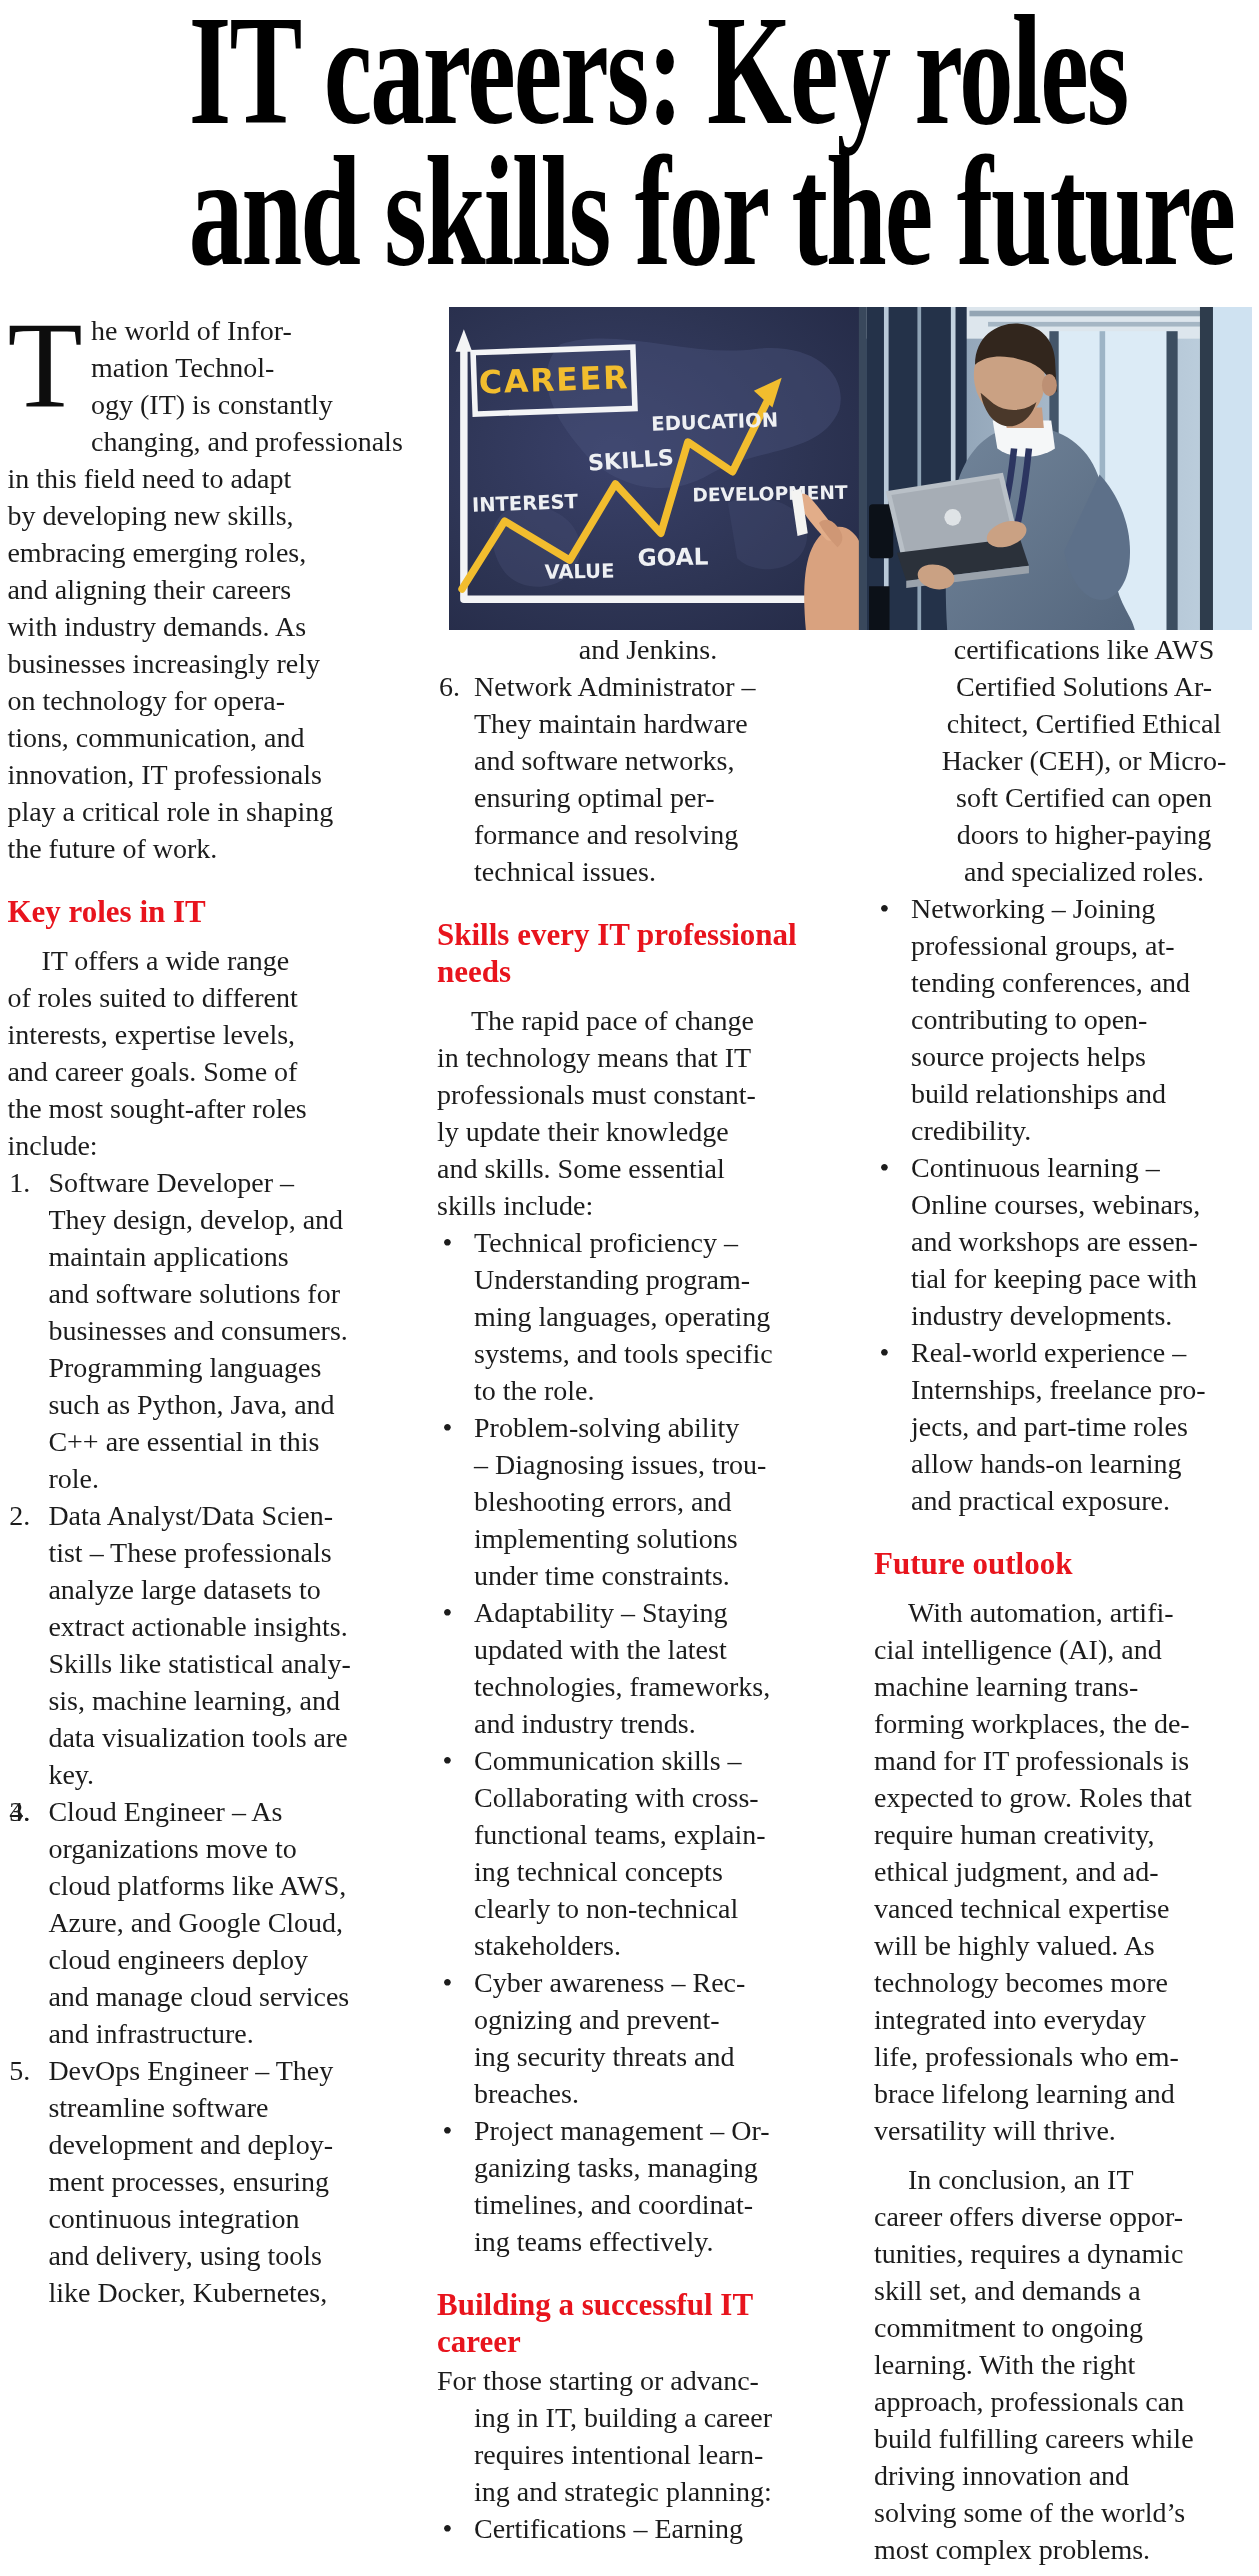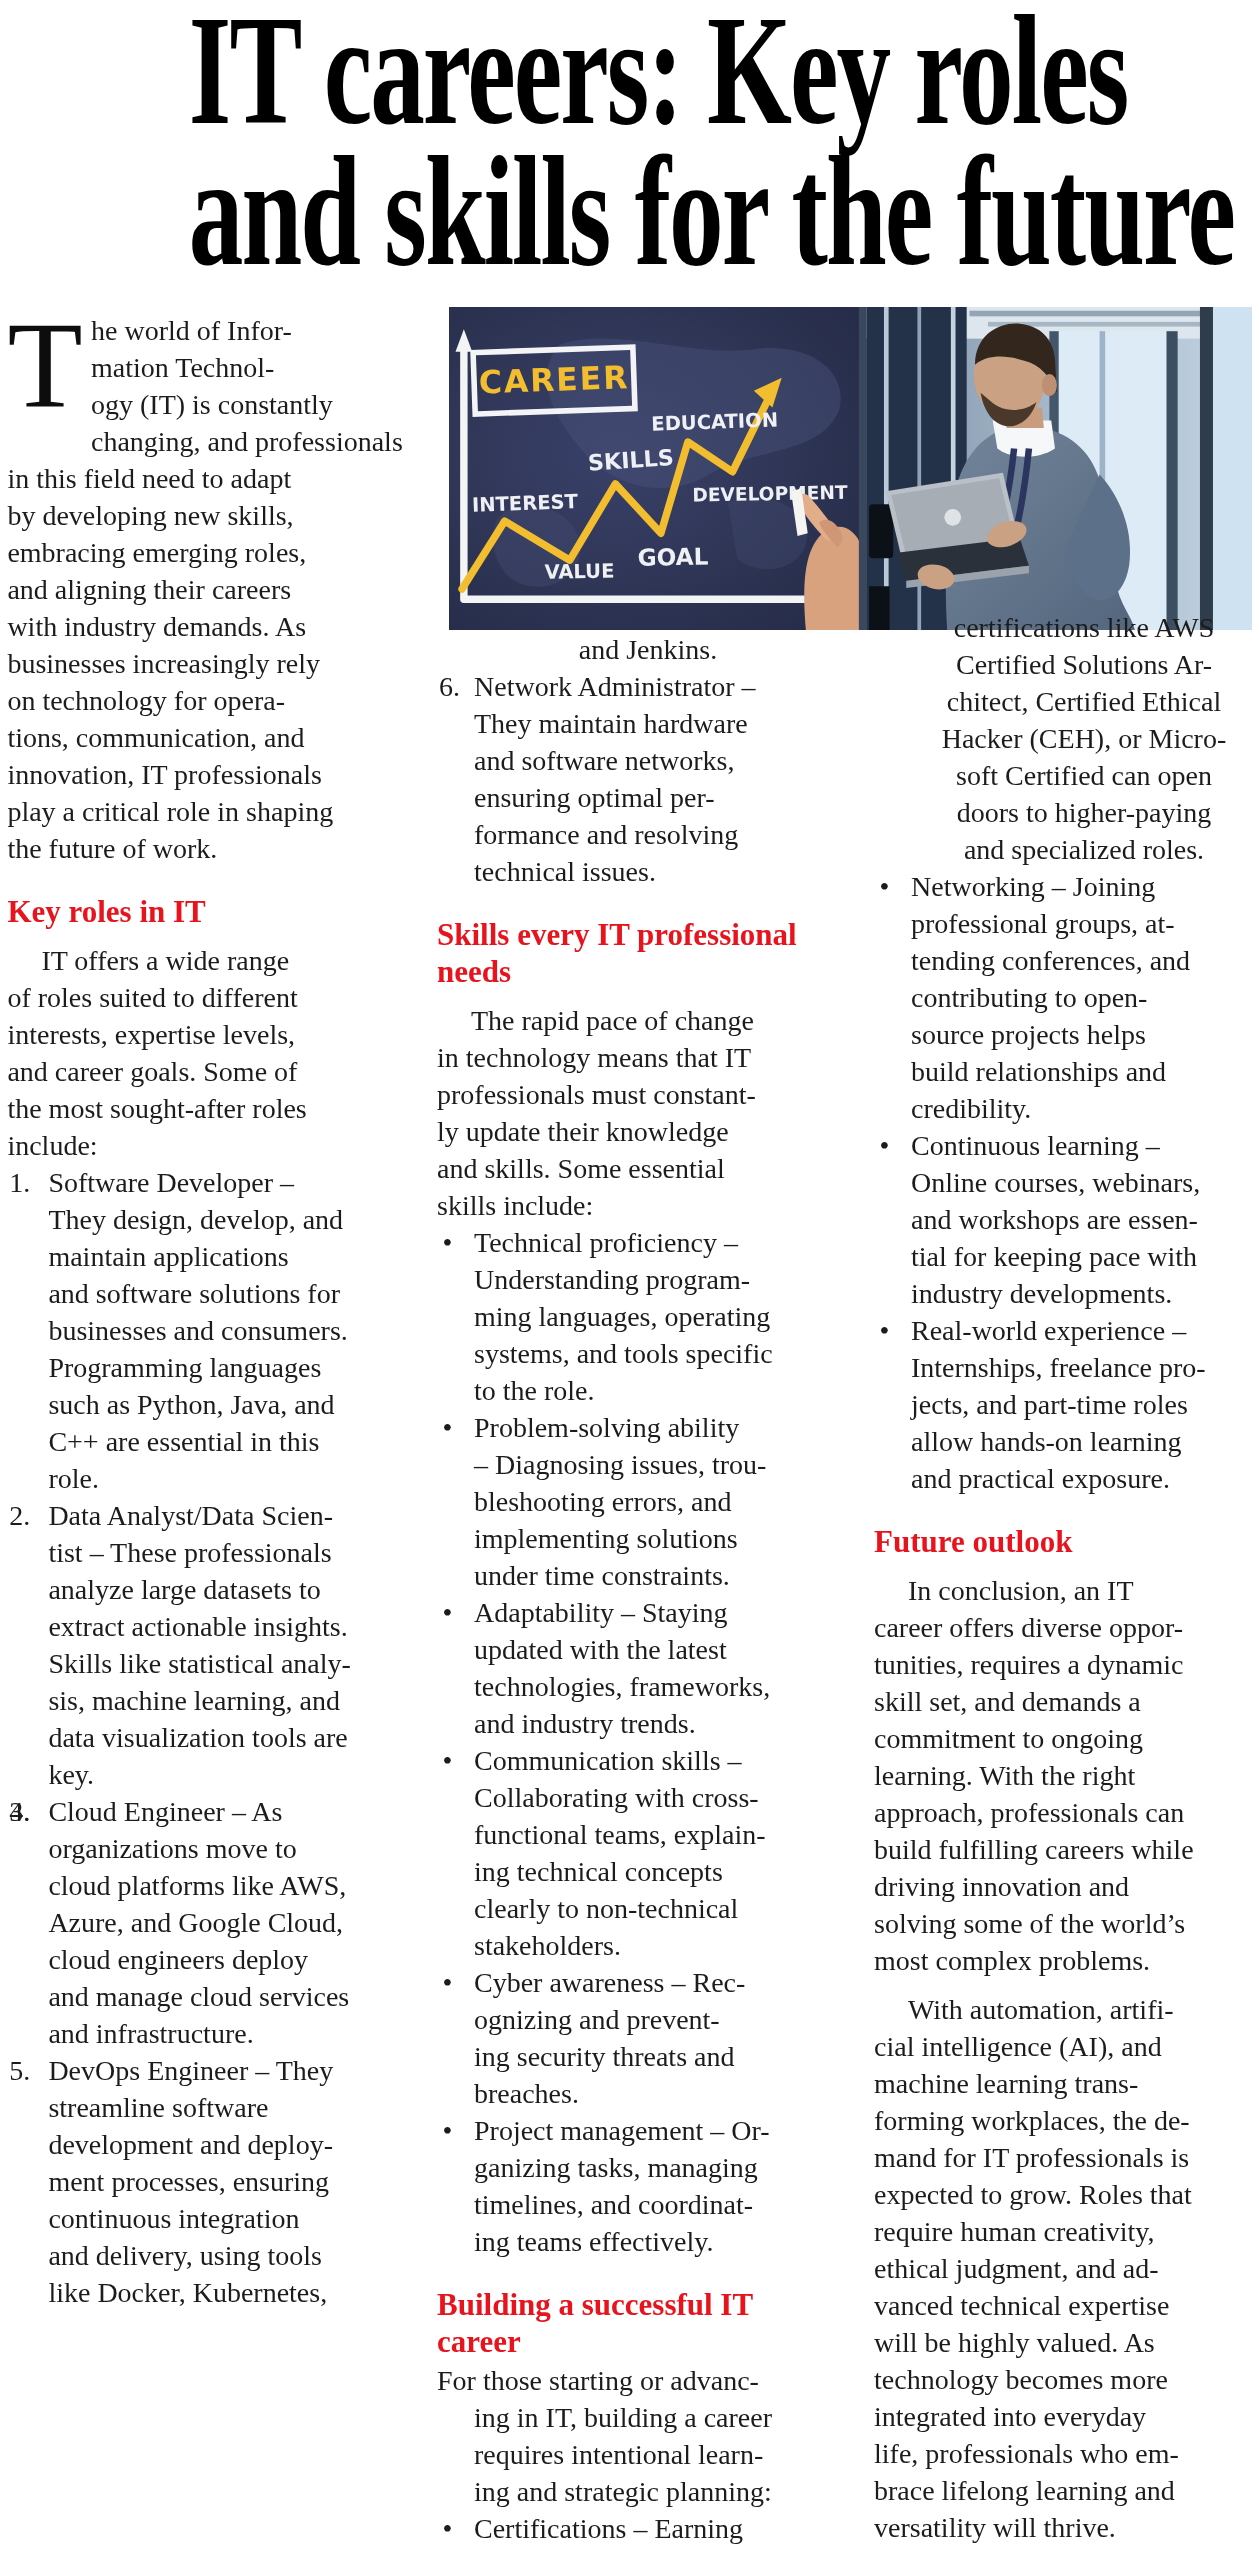--- a/index.html
+++ b/index.html
@@ -9,21 +9,21 @@
   .masthead{position:absolute;top:0;left:0;width:1259px;text-align:center;color:#000;}
   .hl{white-space:nowrap;font-weight:bold;font-size:156px;line-height:141px;
       letter-spacing:-2.8px;transform:scaleX(0.70);transform-origin:50% 50%;}
   
   .photo{position:absolute;left:449px;top:307px;width:803px;height:323px;}
   .photo svg{display:block;width:100%;height:100%;}
   
   .col{position:absolute;font-size:28px;line-height:37px;}
   .col1{left:7.4px;top:312px;width:398px;}
   .col2{left:437px;top:631px;width:385px;}
-  .col3{left:874px;top:609px;width:383px;}
+  .col3{left:874px;top:631px;width:383px;}
   p{margin:0;}
   .lines{white-space:pre-line;}
   .indent{text-indent:34px;margin-top:12px;}
   h2.red{color:#e8141d;font-size:31px;line-height:37px;font-weight:bold;margin:26px 0 1.9px 0;}
   ol,ul{list-style:none;margin:0;padding:0;}
   li{position:relative;padding-left:41px;}
   li .marker{position:absolute;left:1.9px;top:0;}
   .col2 li,.col3 li{padding-left:37px;}
   .col2 li .marker,.col3 li .marker{left:5.6px;}
   .cont{padding-left:37px;text-align:center;}
@@ -331,42 +331,42 @@
       <li>
         <span class="marker">•</span>
         <span class="lines">Real-world experience –
 Internships, freelance pro-
 jects, and part-time roles
 allow hands-on learning
 and practical exposure.</span>
       </li>
     </ul>
     <h2 class="red">Future outlook</h2>
-    <p class="indent lines">In conclusion, an IT
-career offers diverse oppor-
-tunities, requires a dynamic
-skill set, and demands a
-commitment to ongoing
-learning. With the right
-approach, professionals can
-build fulfilling careers while
-driving innovation and
-solving some of the world’s
-most complex problems.</p>
     <p class="indent lines">With automation, artifi-
 cial intelligence (AI), and
 machine learning trans-
 forming workplaces, the de-
 mand for IT professionals is
 expected to grow. Roles that
 require human creativity,
 ethical judgment, and ad-
 vanced technical expertise
 will be highly valued. As
 technology becomes more
 integrated into everyday
 life, professionals who em-
 brace lifelong learning and
 versatility will thrive.</p>
+    <p class="indent lines">In conclusion, an IT
+career offers diverse oppor-
+tunities, requires a dynamic
+skill set, and demands a
+commitment to ongoing
+learning. With the right
+approach, professionals can
+build fulfilling careers while
+driving innovation and
+solving some of the world’s
+most complex problems.</p>
   </section>
 
 </div>
 
 
 </body></html>

